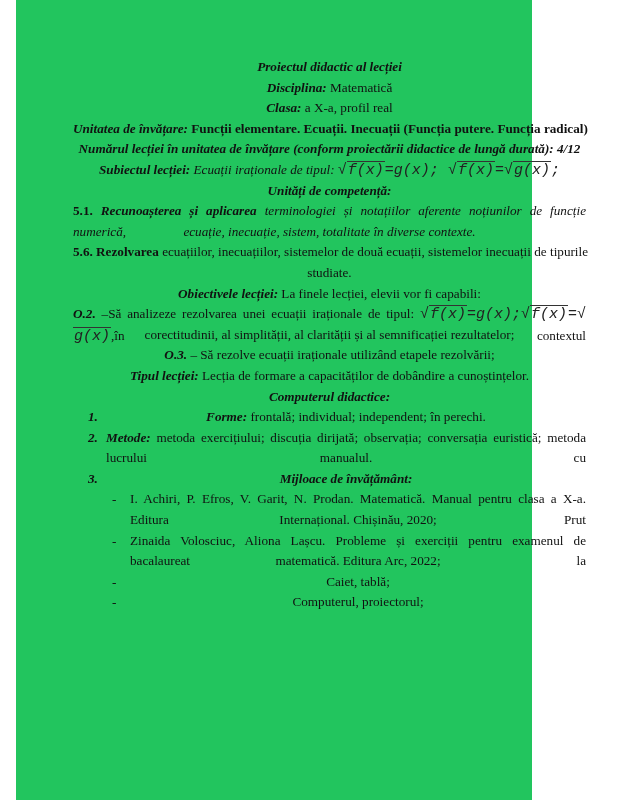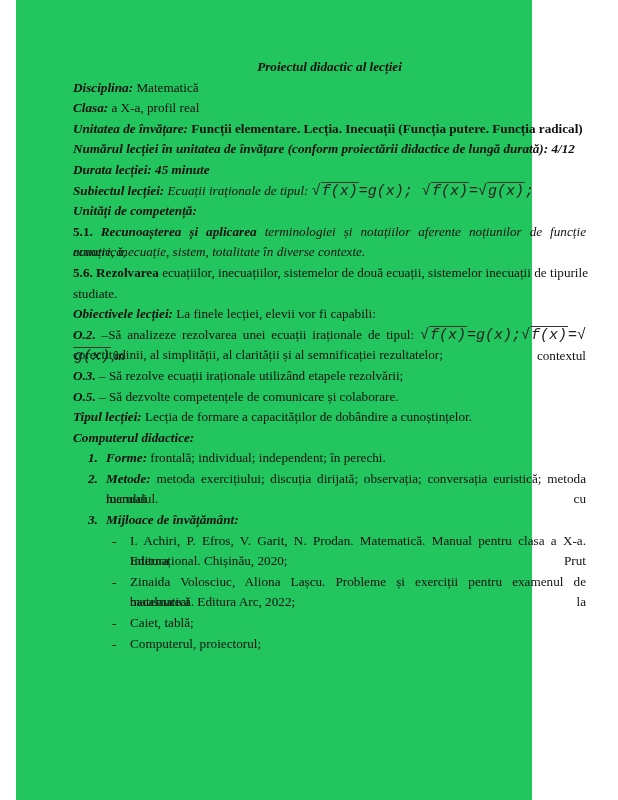--- a/index.html
+++ b/index.html
@@ -5,21 +5,21 @@
   html, body { margin: 0; padding: 0; background: #ffffff; }
   body { width: 618px; height: 800px; overflow: hidden; position: relative; }
   .page {
     position: absolute; left: 0; top: 0; width: 516px; height: 800px;
     background: #22c55e; color: #111111;
     font-family: "Liberation Serif", serif;
     font-size: 13.2px;
     margin-left: 16px;
   }
   .content { position: absolute; left: 57px; top: 57px; width: 513px; }
-  .line { height: 20.6px; line-height: 20.6px; white-space: nowrap; }
+  .line { height: 20.6px; line-height: 20.6px; white-space: nowrap; text-align: center; }
   .title { text-align: center; font-weight: bold; font-style: italic; }
   .bi { font-weight: bold; font-style: italic; }
   .b { font-weight: bold; }
   .i { font-style: italic; }
   .just { text-align: justify; text-align-last: justify; white-space: normal; }
   .math { font-family: Liberation Mono, monospace; font-style: italic; font-size: 15px; color: #222; }
   .sqrt { display: inline-block; }
   .sqrt .rad { border-top: 1px solid #333; padding: 0 1px; }
   .list1 { position: relative; }
   .num { position: absolute; left: 15px; font-weight: bold; font-style: italic; }
@@ -40,26 +40,25 @@
       <span>Matematică</span>
     </div>
 
     <div class="line">
       <span class="bi">Clasa:</span>
       <span>a X-a, profil real</span>
     </div>
 
     <div class="line">
       <span class="bi">Unitatea de învățare:</span>
-      <span class="b">Funcții elementare. Lecția.  Inecuații (Funcția putere. Funcția radical)</span>
+      <span class="b">Funcții elementare. Ecuații.  Inecuații (Funcția putere. Funcția radical)</span>
     </div>
 
     <div class="line bi">Numărul lecției în unitatea de învățare (conform proiectării didactice de lungă durată): 4/12</div>
 
-    <div class="line bi">Durata lecției: 45 minute</div>
 
     <div class="line">
       <span class="bi">Subiectul lecției:</span>
       <span class="i">Ecuații iraționale de tipul:</span>
       <span class="math">√<span class="sqrt"><span class="rad">f(x)</span></span><span>=g(x);</span>
       √<span class="sqrt"><span class="rad">f(x)</span></span><span>=</span>√<span class="sqrt"><span class="rad">g(x)</span></span><span>;</span></span>
     </div>
 
     <div class="line bi">Unități de competență:</div>
 
@@ -90,24 +89,20 @@
       <span class="math">√<span class="sqrt"><span class="rad">f(x)</span></span><span>=g(x);</span>√<span class="sqrt"><span class="rad">f(x)</span></span><span>=</span>√<span class="sqrt"><span class="rad">g(x)</span></span></span><span>,în contextul</span>
     </div>
     <div class="line">corectitudinii, al simplității, al clarității și al semnificației rezultatelor;</div>
 
     <div class="line">
       <span class="bi">O.3.</span>
       <span>– Să rezolve ecuații iraționale utilizând etapele rezolvării;</span>
     </div>
 
 
-    <div class="line">
-      <span class="bi">O.5.</span>
-      <span>– Să dezvolte competențele de comunicare și colaborare.</span>
-    </div>
 
     <div class="line">
       <span class="bi">Tipul lecției:</span>
       <span>Lecția de formare a capacităților de dobândire a cunoștințelor.</span>
     </div>
 
     <div class="line bi">Computerul didactice:</div>
 
     <div class="line list1 l1">
       <span class="num">1.</span>

